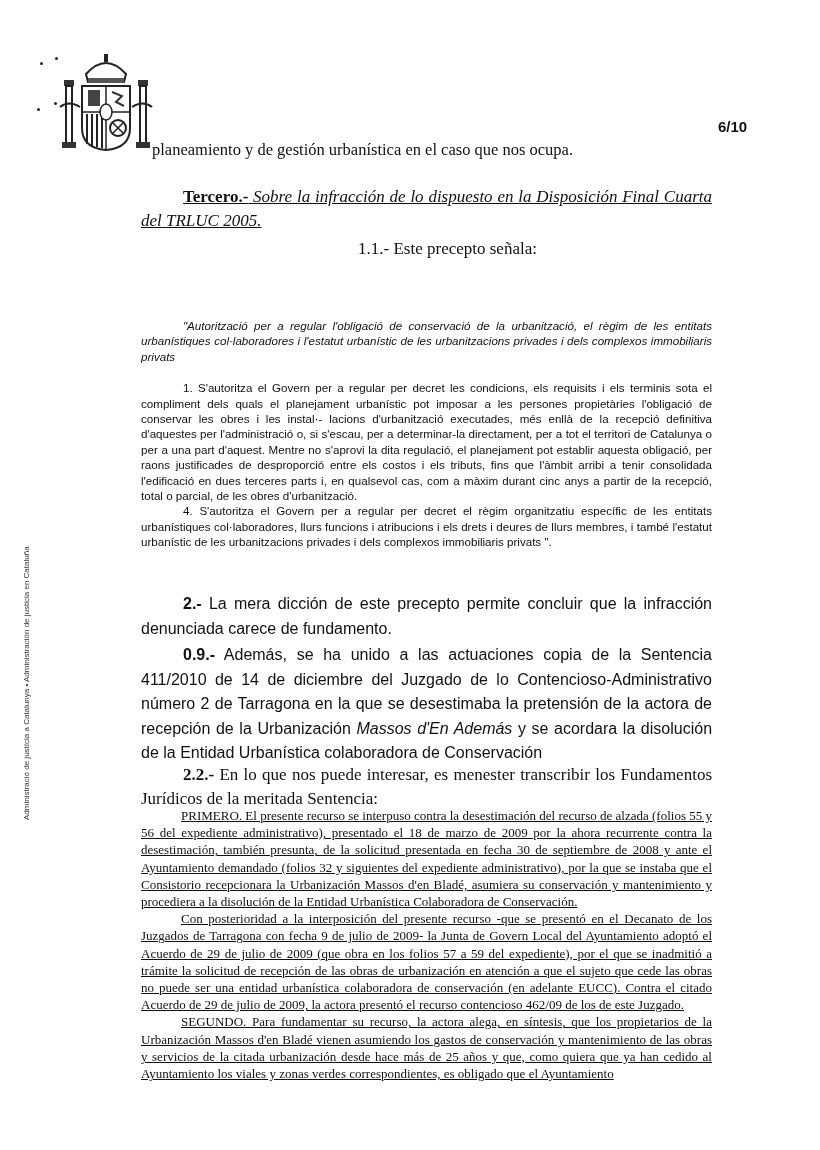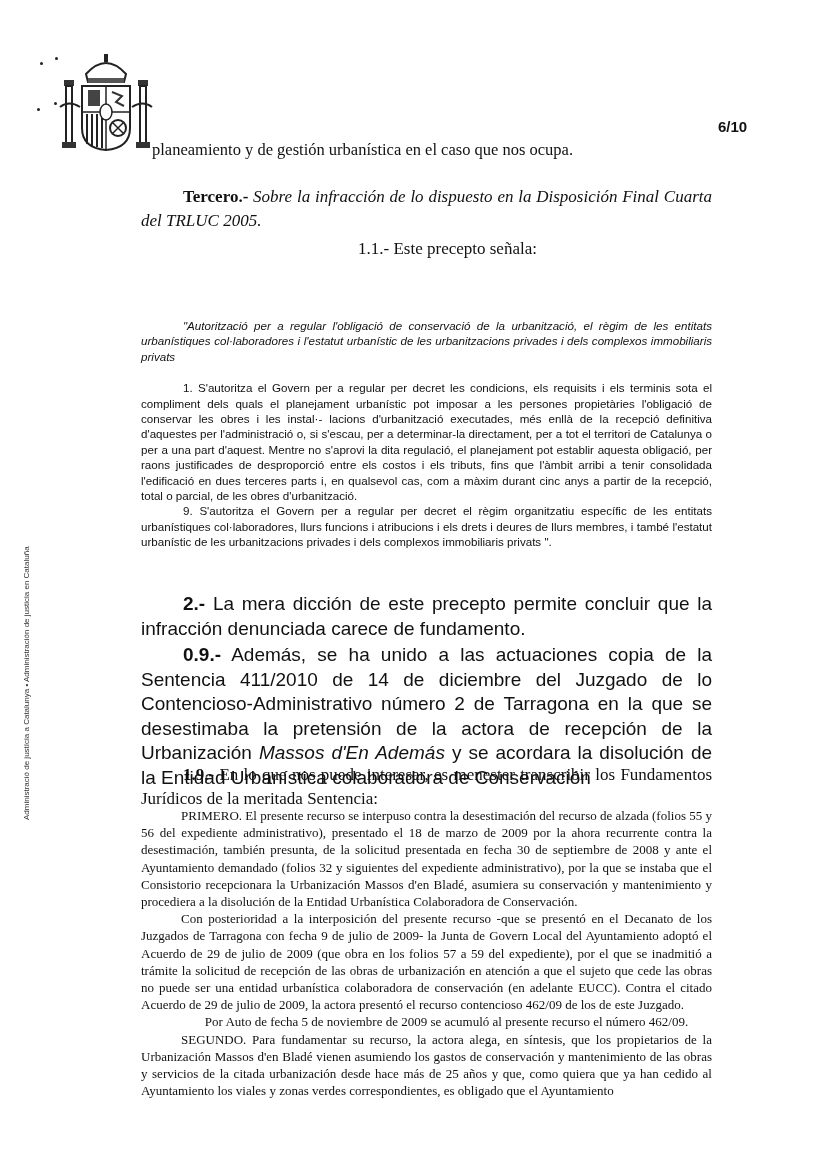--- a/index.html
+++ b/index.html
@@ -8,26 +8,26 @@
   .sans { font-family: "Liberation Sans", "DejaVu Sans", sans-serif; }
   .crest { position: absolute; left: 56px; top: 52px; width: 100px; height: 100px; }
   .dots span { position: absolute; width: 3px; height: 3px; background: #222; border-radius: 50%; }
   .page-num { position: absolute; left: 718px; top: 118px; font-size: 15px; font-weight: bold; }
   .side-note { position: absolute; left: 22px; top: 820px; transform: rotate(-90deg); transform-origin: 0 0;
                font-size: 8px; white-space: nowrap; color: #333; width: 270px; }
   .line { position: absolute; left: 141px; right: 108px; white-space: nowrap; }
   .first-line { left: 152px; top: 140px; font-size: 16.5px; }
   .p-s { font-size: 17px; line-height: 24px; }
   .quote { font-size: 11.6px; line-height: 15.4px; }
-  .cal { font-size: 19px; line-height: 24.5px; }
+  .cal { font-size: 16px; line-height: 24.5px; }
   .small { font-size: 13px; line-height: 17.2px; }
   .block { position: absolute; left: 141px; width: 571px; }
   .block p { margin: 0; text-align: justify; }
   .block p.last { text-align: center; }
-  .ind1 { text-indent: 40px; }
+  .ind1 { text-indent: 40px; text-decoration: underline; }
   .ind3 { text-indent: 42px; }
   i { font-style: italic; }
   b { font-weight: bold; }
 </style>
 </head>
 <body>
 
 <div class="dots">
   <span style="left:40px;top:62px"></span>
   <span style="left:55px;top:57px"></span>
@@ -62,60 +62,59 @@
   <path d="M56 70 L68 82 M68 70 L56 82" stroke="#222" stroke-width="1.5"></path>
   <ellipse cx="50" cy="60" rx="6" ry="8" fill="#fff" stroke="#222" stroke-width="1.5"></ellipse>
 </svg>
 
 <div class="page-num sans">6/10</div>
 
 <div class="side-note sans">Administració de justícia a Catalunya • Administración de justicia en Cataluña</div>
 
 <div class="line serif first-line">planeamiento y de gestión urbanística en el caso que nos ocupa.</div>
 
-<div class="block serif p-s" style="top:185px;">
+<div class="block serif p-s" style="top:185px;text-decoration:underline;">
   <p class="ind3" style="text-align:justify;">
     <b>Tercero.-</b>
     <i>Sobre la infracción de lo dispuesto en la Disposición Final Cuarta del</i>
     <i>TRLUC 2005.</i>
   </p>
 </div>
 
 <div class="block serif p-s" style="top:237px;">
   <p class="ind3 last">1.1.- Este precepto señala:</p>
 </div>
 
 <div class="block sans quote" style="top:318px; left:141px; width:571px;">
   <p class="ind3" style="font-style:italic;">"Autorització per a regular l'obligació de conservació de la urbanització, el règim de les entitats urbanístiques col·laboradores i l'estatut urbanístic de les urbanitzacions privades i dels complexos immobiliaris privats</p>
   <p style="height:16px;"></p>
   <p class="ind3">1. S'autoritza el Govern per a regular per decret les condicions, els requisits i els terminis sota el compliment dels quals el planejament urbanístic pot imposar a les persones propietàries l'obligació de conservar les obres i les instal·- lacions d'urbanització executades, més enllà de la recepció definitiva d'aquestes per l'administració o, si s'escau, per a determinar-la directament, per a tot el territori de Catalunya o per a una part d'aquest. Mentre no s'aprovi la dita regulació, el planejament pot establir aquesta obligació, per raons justificades de desproporció entre els costos i els tributs, fins que l'àmbit arribi a tenir consolidada l'edificació en dues terceres parts i, en qualsevol cas, com a màxim durant cinc anys a partir de la recepció, total o parcial, de les obres d'urbanització.</p>
-  <p class="ind3">9. S'autoritza el Govern per a regular per decret el règim organitzatiu específic de les entitats urbanístiques col·laboradores, llurs funcions i atribucions i els drets i deures de llurs membres, i també l'estatut urbanístic de les urbanitzacions privades i dels complexos immobiliaris privats ".</p>
+  <p class="ind3">4. S'autoritza el Govern per a regular per decret el règim organitzatiu específic de les entitats urbanístiques col·laboradores, llurs funcions i atribucions i els drets i deures de llurs membres, i també l'estatut urbanístic de les urbanitzacions privades i dels complexos immobiliaris privats ".</p>
 </div>
 
 <div class="block sans cal" style="top:592px;">
   <p class="ind3">
     <b>2.-</b>
     <span>La mera dicción de este precepto permite concluir que la infracción denunciada carece de fundamento.</span>
   </p>
 </div>
 
 <div class="block sans cal" style="top:643px;">
   <p class="ind3">
     <b>0.9.-</b>
     <span>Además, se ha unido a las actuaciones copia de la Sentencia 411/2010 de 14 de diciembre del Juzgado de lo Contencioso-Administrativo número 2 de Tarragona en la que se desestimaba la pretensión de la actora  de recepción de la Urbanización</span>
     <i>Massos d'En Además</i>
     <span>y se acordara la disolución de la Entidad Urbanística colaboradora de Conservación</span>
   </p>
 </div>
 
 <div class="block serif p-s" style="top:763px;">
   <p class="ind3">
-    <b>1.9.-</b>
+    <b>2.2.-</b>
     <span>En lo que nos puede interesar, es menester transcribir los Fundamentos Jurídicos de la meritada Sentencia:</span>
   </p>
 </div>
 
 <div class="block serif small" style="top:807px;">
   <p class="ind1">PRIMERO. El presente recurso se interpuso contra la desestimación del recurso de alzada (folios 55 y 56 del expediente administrativo), presentado el 18 de marzo de 2009 por la ahora recurrente contra la desestimación, también presunta, de la solicitud presentada en fecha 30 de septiembre de 2008 y ante el Ayuntamiento demandado (folios 32 y siguientes del expediente administrativo), por la que se instaba que el Consistorio recepcionara la Urbanización Massos d'en Bladé, asumiera su conservación y mantenimiento y procediera a la disolución de la Entidad Urbanística Colaboradora de Conservación.</p>
   <p class="ind1">Con posterioridad a la interposición del presente recurso -que se presentó en el Decanato de los Juzgados de Tarragona con fecha 9 de julio de 2009- la Junta de Govern Local del Ayuntamiento adoptó el Acuerdo de 29 de julio de 2009 (que obra en los folios 57 a 59 del expediente), por el que se inadmitió a trámite la solicitud de recepción de las obras de urbanización en atención a que el sujeto que cede las obras no puede ser una entidad urbanística colaboradora de conservación (en adelante EUCC). Contra el citado Acuerdo de 29 de julio de 2009, la actora presentó el recurso contencioso 462/09 de los de este Juzgado.</p>
-  <p class="ind1 last">Por Auto de fecha 5 de noviembre de 2009 se acumuló al presente recurso el número 462/09.</p>
   <p class="ind1">SEGUNDO. Para fundamentar su recurso, la actora alega, en síntesis, que los propietarios de la Urbanización Massos d'en Bladé vienen asumiendo los gastos de conservación y mantenimiento de las obras y servicios de la citada urbanización desde hace más de 25 años y que, como quiera que ya han cedido al Ayuntamiento los viales y zonas verdes correspondientes, es obligado que el Ayuntamiento</p>
 </div>
 
 </body></html>

